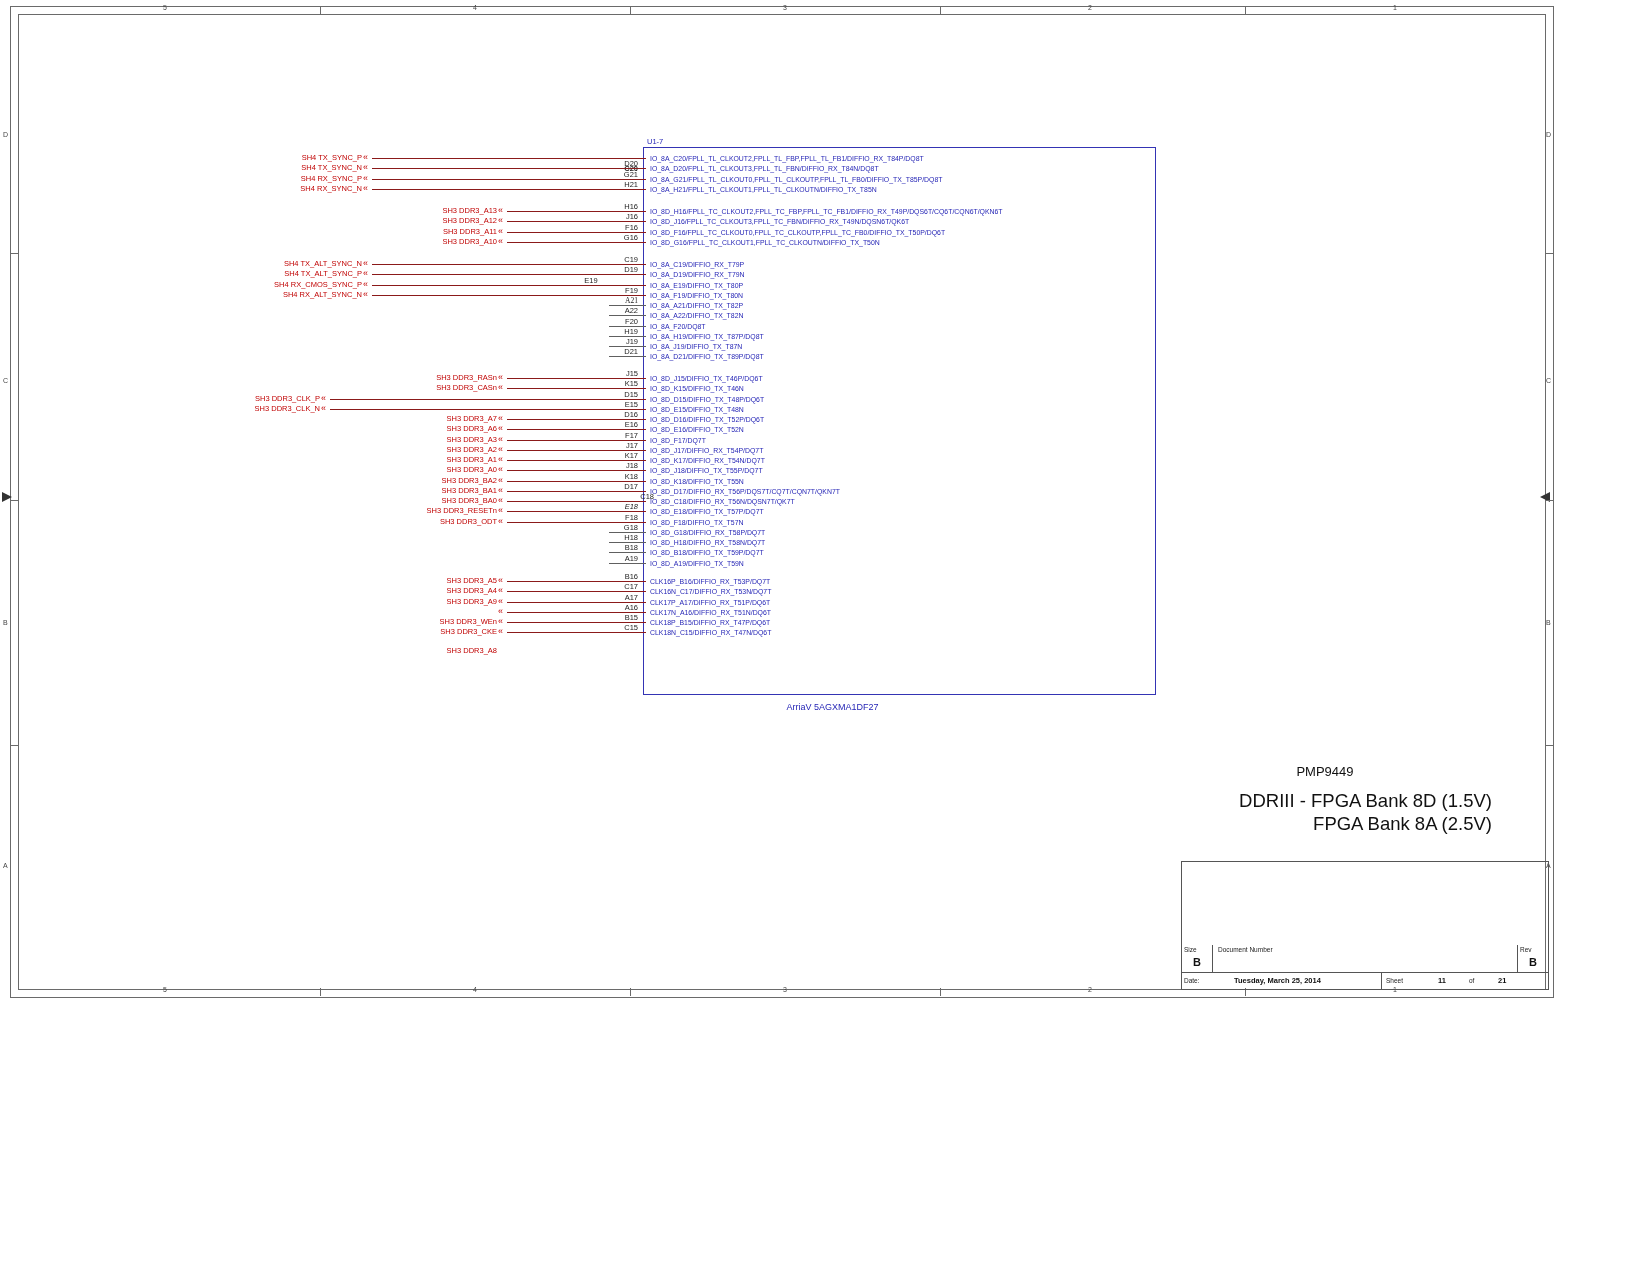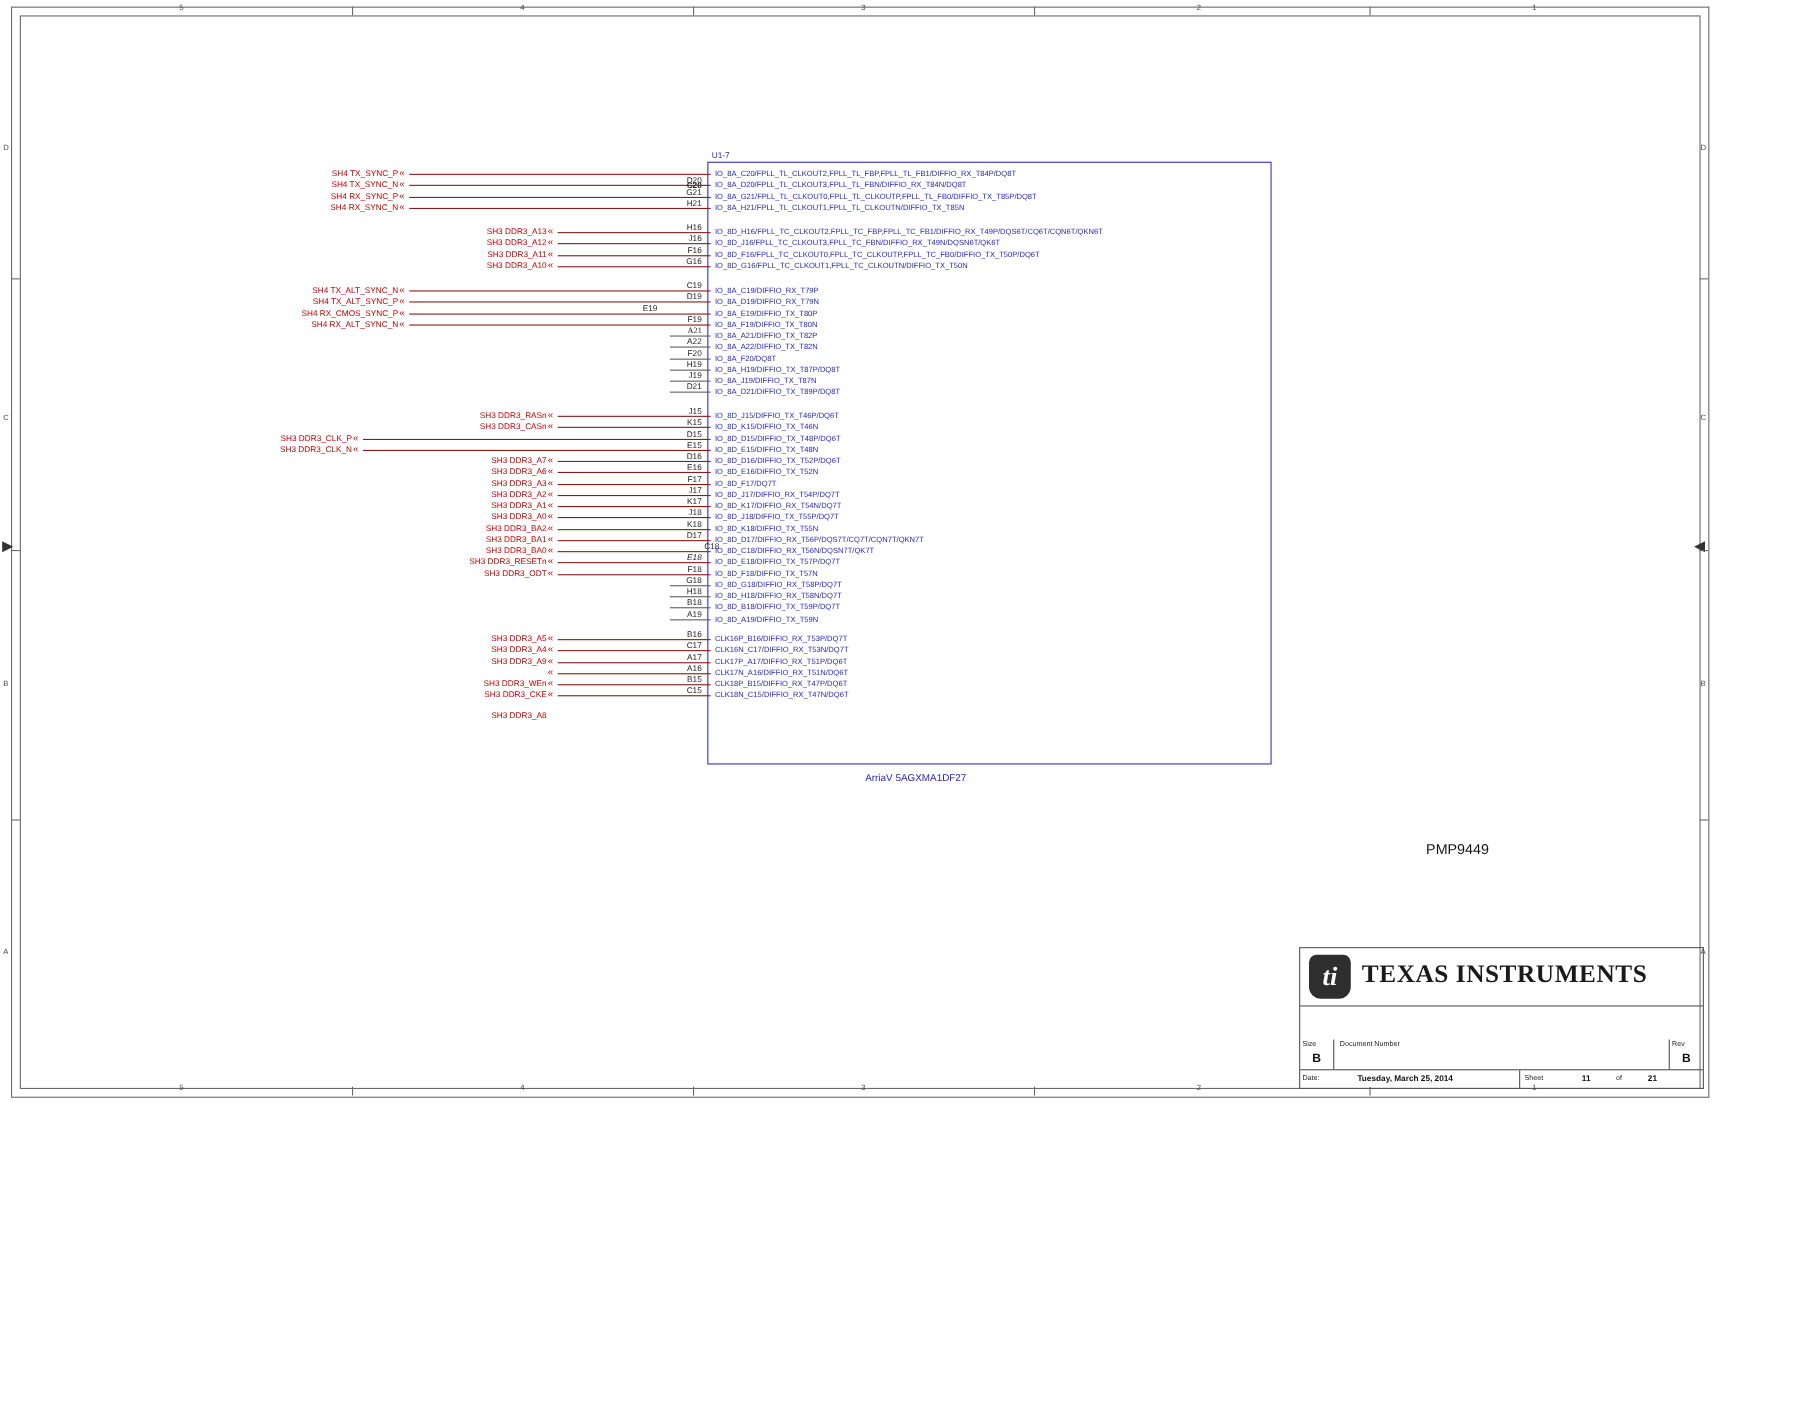--- a/index.html
+++ b/index.html
@@ -282,26 +282,26 @@
       <div class="tick" style="left: 1245px; top: 988px; width: 1px; height: 8px;"></div>
       <div class="tick" style="left: 10px; top: 253px; width: 8px; height: 1px;"></div>
       <div class="tick" style="left: 1545px; top: 253px; width: 8px; height: 1px;"></div>
       <div class="tick" style="left: 10px; top: 500px; width: 8px; height: 1px;"></div>
       <div class="tick" style="left: 1545px; top: 500px; width: 8px; height: 1px;"></div>
       <div class="tick" style="left: 10px; top: 745px; width: 8px; height: 1px;"></div>
       <div class="tick" style="left: 1545px; top: 745px; width: 8px; height: 1px;"></div>
     </div>
 
   <div id="note-project">PMP9449</div>
+  <div id="note-title">
+    <div>DDRIII - FPGA Bank 8D (1.5V)</div>
+    <div>FPGA Bank 8A (2.5V)</div>
+  </div>
 
   <div id="tblock">
-    <div id="tb-logo-row">
-      <div id="ti-bug"><span>ti</span></div>
-      <div id="tb-brand">TEXAS INSTRUMENTS</div>
-    </div>
     <div id="tb-info-row">
       <div id="tb-size-cell">
         <div class="tb-mini" style="left:2px;top:1px;">Size</div>
         <div class="tb-big-val">B</div>
       </div>
       <div class="tb-mini" style="left:36px;top:1px;">Document Number</div>
       <div class="tb-small-val" style="left:36px;top:12px;"></div>
       <div id="tb-rev-cell">
         <div class="tb-mini" style="left:2px;top:1px;">Rev</div>
         <div class="tb-big-val">B</div>

